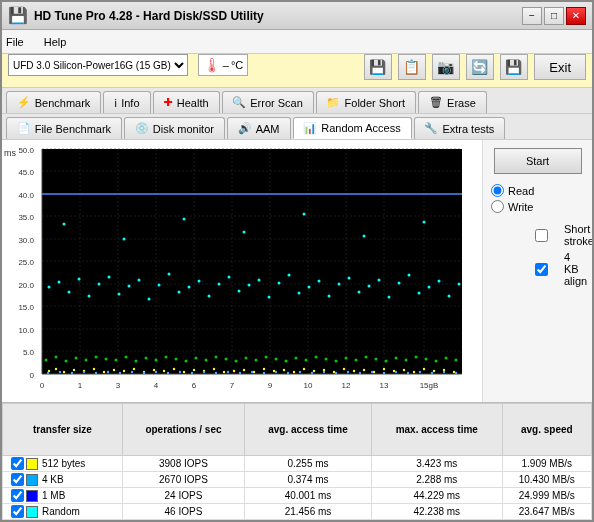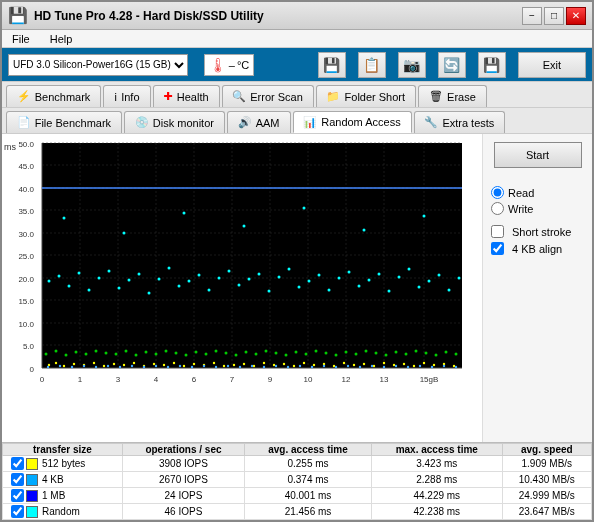--- a/index.html
+++ b/index.html
@@ -23,62 +23,61 @@
       background: linear-gradient(to bottom, #f5f5f5, #ddd);
       cursor: pointer;
       font-size: 10px;
       display: flex; align-items: center; justify-content: center;
     }
     .win-btn.close { background: linear-gradient(to bottom, #f44, #c00); color: white; border-color: #800; }
 
     
     .menu-bar {
       background: #f5f5f5;
-      height: 18px;
+      height: 24px;
       display: flex;
       align-items: center;
+      padding: 0 0;
+      border-bottom: 1px solid #ccc;
+      gap: 12px;
+    }
+    .menu-item { font-size: 11px; cursor: pointer; padding: 2px 4px; }
+
+    
+    .toolbar {
+      background: #fef9c3;
+      height: 34px;
+      display: flex;
       padding: 0 6px;
       border-bottom: 1px solid #ccc;
-      gap: 12px;
-    }
-    .menu-item { font-size: 11px; cursor: pointer; padding: 2px 4px; }
-
-    
-    .toolbar {
-      background: #0369a1;
-      height: 34px;
-      display: flex;
-      align-items: center;
-      padding: 0 6px;
-      border-bottom: 1px solid #ccc;
-      gap: 12px;
+      gap: 6px;
     }
     .device-select {
       width: 180px; height: 22px; font-size: 10px; border: 1px solid #999;
       background: white;
     }
     .temp-display {
       display: flex; align-items: center; gap: 2px; margin-left: 4px;
       border: 1px solid #aaa; padding: 2px 4px; background: white; height: 22px;
     }
     .thermometer { color: #e44; font-size: 14px; }
     .toolbar-spacer { flex: 1; }
     .toolbar-btn {
       width: 28px; height: 26px;
       border: 1px solid #aaa;
       background: linear-gradient(to bottom, #f5f5f5, #ddd);
       cursor: pointer;
       display: flex; align-items: center; justify-content: center;
       font-size: 14px;
     }
     .exit-btn {
-      height: 26px; padding: 0 24px;
+      height: 26px; padding: 0 14px;
       border: 1px solid #aaa;
       background: linear-gradient(to bottom, #f5f5f5, #ddd);
-      cursor: pointer; font-size: 11px;
+      cursor: pointer; font-size: 13px;
     }
 
     
     .tabs-row {
       background: #e8e8e8;
       height: 26px;
       display: flex;
       align-items: flex-end;
       padding: 0 4px;
       border-bottom: 1px solid #ccc;
@@ -113,24 +112,24 @@
     }
     .start-btn {
       width: 88px;
       height: 26px;
       border: 1px solid #888;
       background: linear-gradient(to bottom, #f5f5f5, #d8d8d8);
       cursor: pointer;
       font-size: 11px;
       align-self: center;
     }
-    .radio-group { display: flex; flex-direction: column; gap: 3px; margin-top: 12px; }
+    .radio-group { display: flex; flex-direction: column; gap: 3px; margin-top: 4px; }
     .radio-item { display: flex; align-items: center; gap: 4px; font-size: 11px; cursor: pointer; }
     .checkbox-group { display: flex; flex-direction: column; gap: 4px; margin-top: 4px; }
-    .checkbox-item { display: flex; align-items: center; gap: 8px; font-size: 11px; }
+    .checkbox-item { display: flex; align-items: center; gap: 16px; font-size: 11px; margin-left: 44px; }
     .stroke-input {
       display: flex; align-items: center; gap: 2px; margin-left: 16px;
     }
     .stroke-num {
       width: 36px; height: 18px; border: 1px solid #999;
       background: white; font-size: 10px; text-align: center;
     }
     .spin-btns { display: flex; flex-direction: column; }
     .spin-btn {
       width: 14px; height: 9px;
@@ -143,21 +142,21 @@
     }
     .gB-label { font-size: 10px; }
     .data-table {
       width: 100%;
       border-collapse: collapse;
       font-size: 10px;
     }
     .data-table th {
       background: #e8e8e8;
       border: 1px solid #ccc;
-      padding: 0 6px;
+      padding: 20px 6px;
       font-weight: bold;
       text-align: center;
     }
     .data-table td {
       border: 1px solid #ddd;
       padding: 1px 4px;
       text-align: center;
     }
     .row-label { display: flex; align-items: center; padding-left: 4px; }
     .check-small { margin-right: 2px; }

